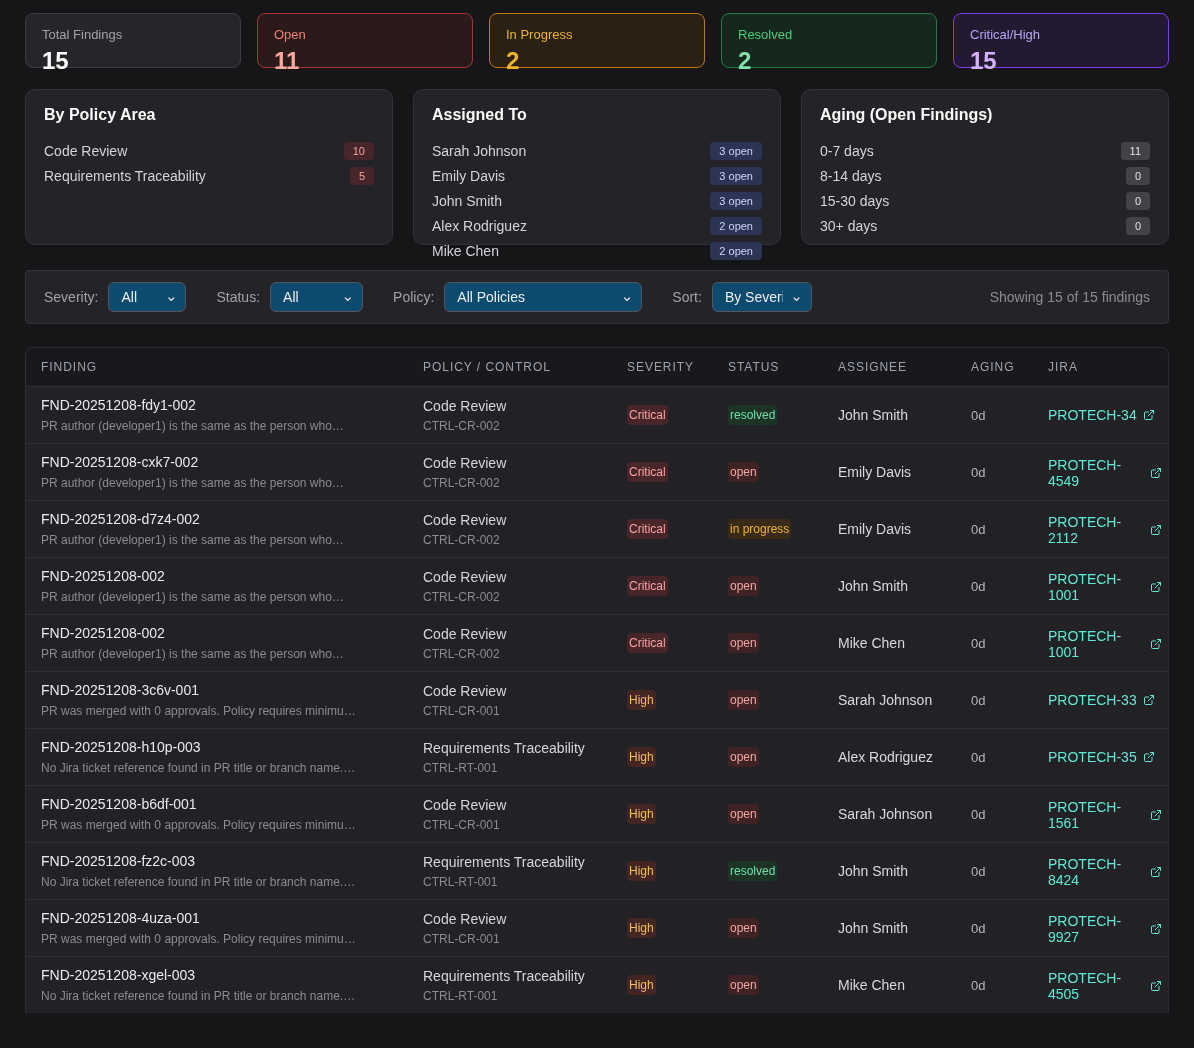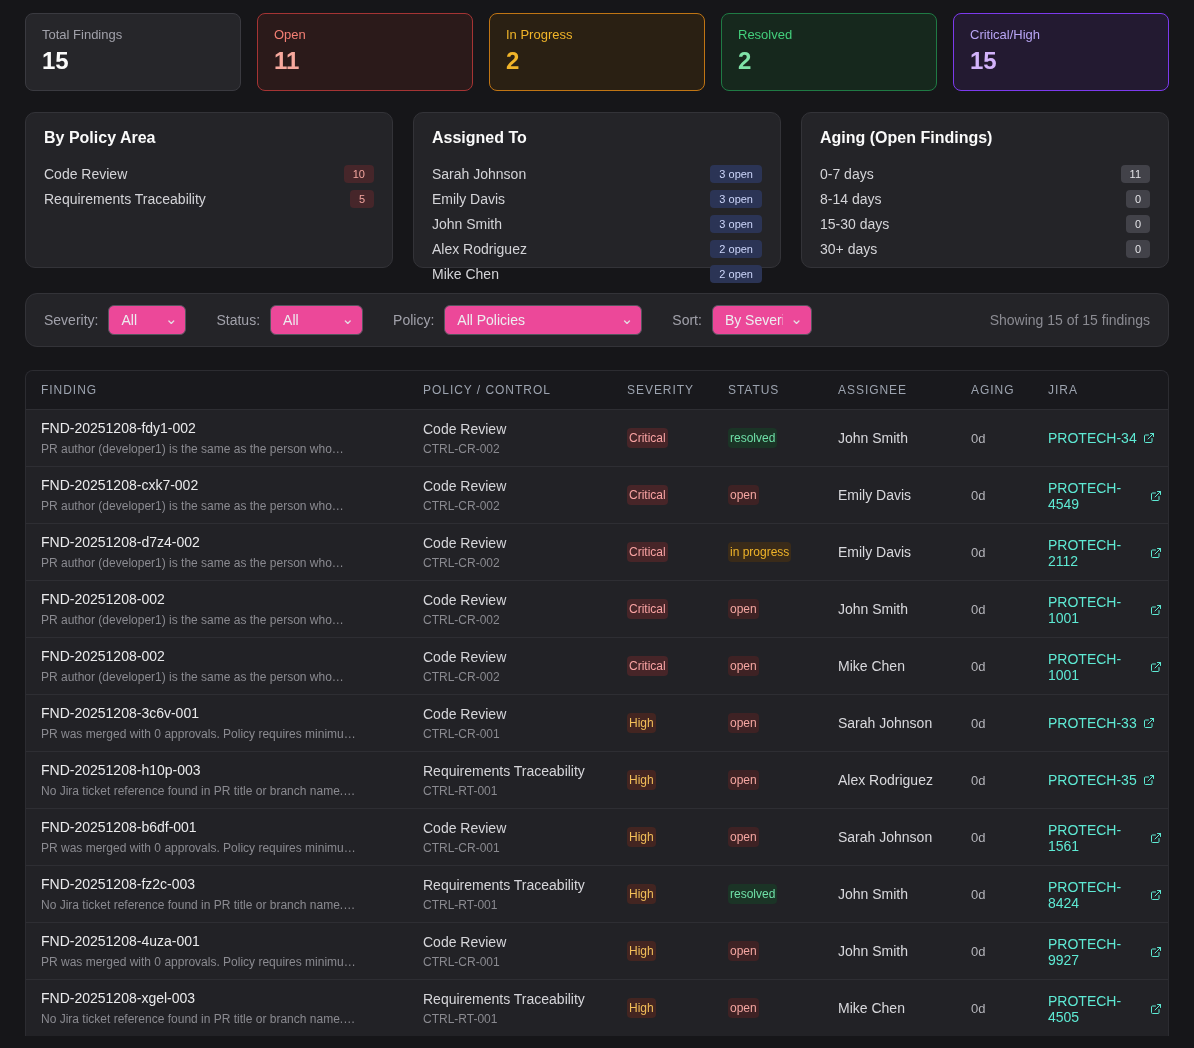--- a/index.html
+++ b/index.html
@@ -8,21 +8,21 @@
     background:#161619;
     font-family:"Liberation Sans", sans-serif;
     padding:13px 25px 0;
     color:#e4e4e7;
   }
 
   
   .stats { display:grid; grid-template-columns:repeat(5,1fr); gap:16px; }
   .card {
     background:#26262a; border:1px solid #3a3a40; border-radius:8px;
-    padding:13px 16px; height:78px;
+    padding:13px 16px; height:55px;
   }
   .card .lbl { font-size:13px; color:#a1a1aa; }
   .card .val { font-size:24px; font-weight:bold; color:#fafafa; margin-top:5px; }
   .card--open { background:#2b1a1a; border-color:#a53434; }
   .card--open .lbl { color:#f37f74; } .card--open .val { color:#f7a89d; }
   .card--in-progress { background:#2a2013; border-color:#c07514; }
   .card--in-progress .lbl, .card--in-progress .val { color:#f0b429; }
   .card--resolved { background:#16281d; border-color:#1f7a44; }
   .card--resolved .lbl { color:#43cf7c; } .card--resolved .val { color:#7fe3a8; }
   .card--critical { background:#231a31; border-color:#7c3aed; }
@@ -37,29 +37,29 @@
   .panel h3 { font-size:16px; color:#fafafa; margin-bottom:14px; }
   .panel .prow { display:flex; align-items:center; justify-content:space-between; height:25px; }
   .panel .prow .plbl { font-size:14px; color:#d4d4d8; }
   .pill { font-size:11px; padding:3px 9px; border-radius:4px; }
   .pill--red { background:#46262a; color:#f2a49e; }
   .pill--blue { background:#2b3455; color:#ccd5fa; }
   .pill--gray { background:#424249; color:#e2e2e6; }
 
   
   .filterbar {
-    margin-top:25px; background:#242428; border:1px solid #333338; border-radius:12px;
+    margin-top:25px; background:#242428; border:1px solid #333338; border-radius:4px;
     height:54px; display:flex; align-items:center; padding:0 18px; gap:10px;
   }
   .fgroup { display:flex; align-items:center; gap:10px; margin-right:20px; }
   .fgroup label { font-size:14px; color:#a1a1aa; }
   .sel { position:relative; display:inline-block; }
   .sel select {
     appearance:none; -webkit-appearance:none;
-    background:#ec4899; color:#ededf0; border:1px solid #55555e; border-radius:6px;
+    background:#0c4a6e; color:#ededf0; border:1px solid #55555e; border-radius:6px;
     font-family:"Liberation Sans", sans-serif; font-size:14px;
     padding:6px 28px 6px 12px; outline:none;
   }
   .sel .chev {
     position:absolute; right:9px; top:50%; transform:translateY(-58%);
     color:#e4e4e7; font-size:15px; pointer-events:none; line-height:1;
   }
   .sel--severity select { width:78px; }
   .sel--status select { width:93px; }
   .sel--policy select { width:198px; }

